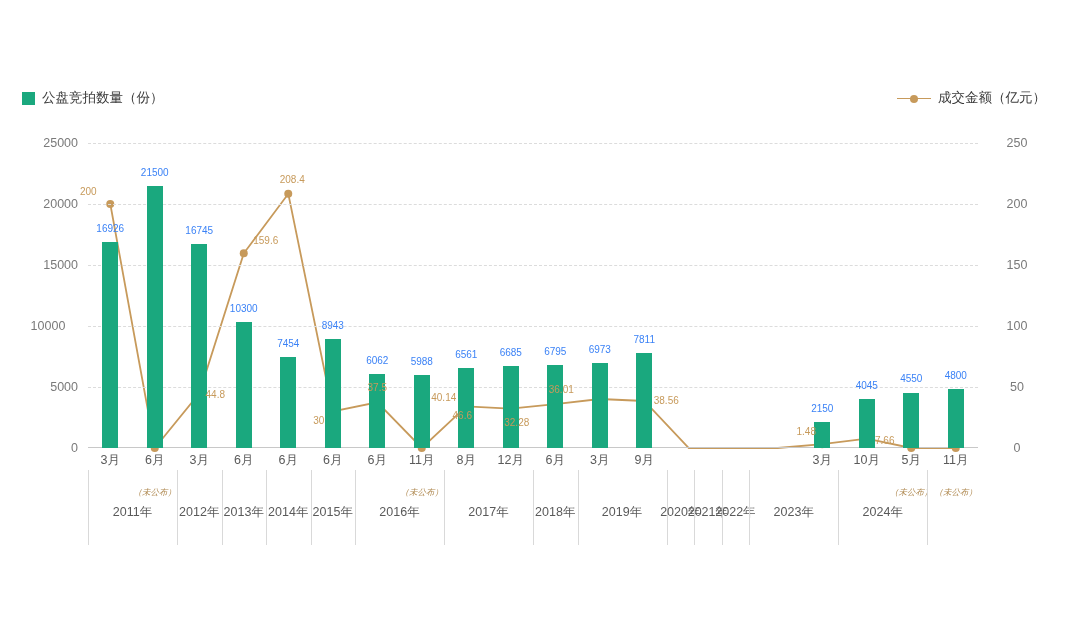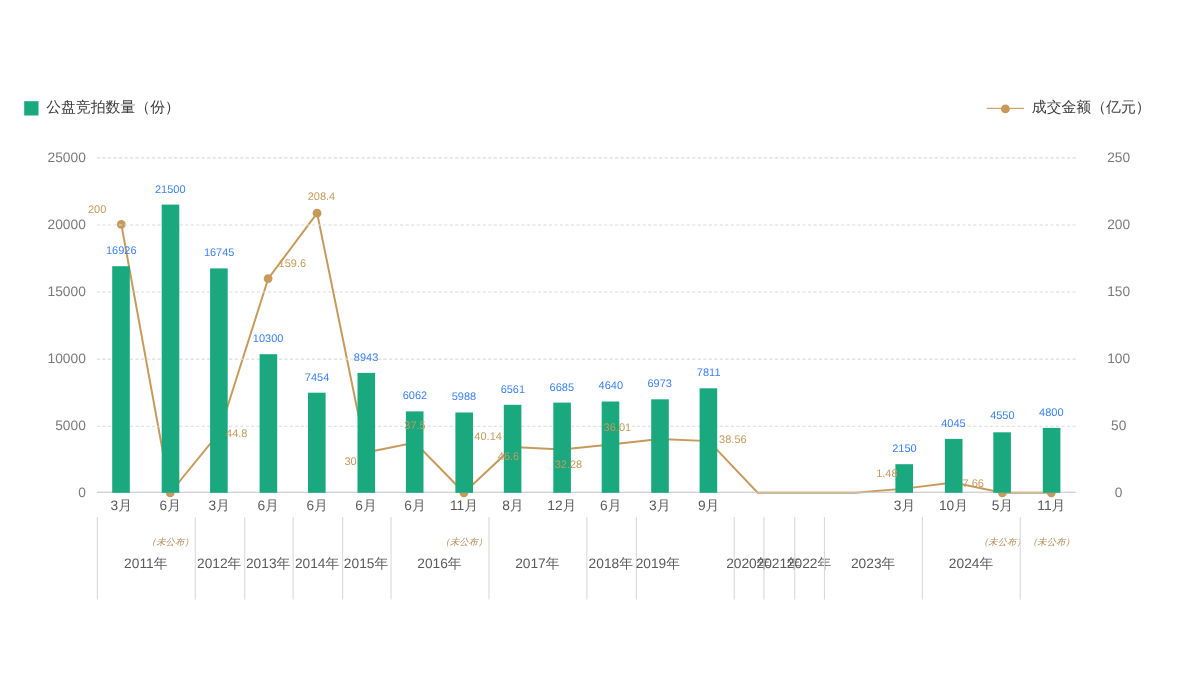--- a/index.html
+++ b/index.html
@@ -235,21 +235,21 @@
   <div class="gridline" style="top: 0px;"></div>
       <div class="ytick-left" style="top: 0px; left: -70px; right: auto;">25000</div>
       <div class="ytick-right" style="top: 0px; left: 904px;">250</div>
       <div class="gridline" style="top: 61px;"></div>
       <div class="ytick-left" style="top: 61px; left: -70px; right: auto;">20000</div>
       <div class="ytick-right" style="top: 61px; left: 904px;">200</div>
       <div class="gridline" style="top: 122px;"></div>
       <div class="ytick-left" style="top: 122px; left: -70px; right: auto;">15000</div>
       <div class="ytick-right" style="top: 122px; left: 904px;">150</div>
       <div class="gridline" style="top: 183px;"></div>
-      <div class="ytick-left" style="top: 183px; left: -70px; right: auto;">10000</div>
+      <div class="ytick-left" style="top: 183px; left: -70px; right: auto; text-align: center;">10000</div>
       <div class="ytick-right" style="top: 183px; left: 904px;">100</div>
       <div class="gridline" style="top: 244px;"></div>
       <div class="ytick-left" style="top: 244px; left: -70px; right: auto;">5000</div>
       <div class="ytick-right" style="top: 244px; left: 904px;">50</div>
       <div class="ytick-left" style="top: 305px; left: -70px; right: auto;">0</div>
       <div class="ytick-right" style="top: 305px; left: 904px;">0</div>
       <div class="axis-bottom"></div>
       <div class="bar" style="left: 14.25px; height: 206.497px;"></div>
       <div class="bar-label" style="left: 22.25px; top: 79.5028px;">16926</div>
       <div class="bar" style="left: 58.75px; height: 262.3px;"></div>
@@ -264,21 +264,21 @@
       <div class="bar-label" style="left: 244.75px; top: 176.895px;">8943</div>
       <div class="bar" style="left: 281.25px; height: 73.9564px;"></div>
       <div class="bar-label" style="left: 289.25px; top: 212.044px;">6062</div>
       <div class="bar" style="left: 325.75px; height: 73.0536px;"></div>
       <div class="bar-label" style="left: 333.75px; top: 212.946px;">5988</div>
       <div class="bar" style="left: 370.25px; height: 80.0442px;"></div>
       <div class="bar-label" style="left: 378.25px; top: 205.956px;">6561</div>
       <div class="bar" style="left: 414.75px; height: 81.557px;"></div>
       <div class="bar-label" style="left: 422.75px; top: 204.443px;">6685</div>
       <div class="bar" style="left: 459.25px; height: 82.899px;"></div>
-      <div class="bar-label" style="left: 467.25px; top: 203.101px;">4640</div>
+      <div class="bar-label" style="left: 467.25px; top: 203.101px;">6795</div>
       <div class="bar" style="left: 503.75px; height: 85.0706px;"></div>
       <div class="bar-label" style="left: 511.75px; top: 200.929px;">6973</div>
       <div class="bar" style="left: 548.25px; height: 95.2942px;"></div>
       <div class="bar-label" style="left: 556.25px; top: 190.706px;">7811</div>
       <div class="bar" style="left: 726.25px; height: 26.23px;"></div>
       <div class="bar-label" style="left: 734.25px; top: 259.77px;">2150</div>
       <div class="bar" style="left: 770.75px; height: 49.349px;"></div>
       <div class="bar-label" style="left: 778.75px; top: 236.651px;">4045</div>
       <div class="bar" style="left: 815.25px; height: 55.51px;"></div>
       <div class="bar-label" style="left: 823.25px; top: 230.49px;">4550</div>
@@ -329,21 +329,21 @@
       <div class="ylabel" style="left: 200.25px;">2014年</div>
       <div class="ysep" style="left: 222.5px;"></div>
       <div class="ylabel" style="left: 244.75px;">2015年</div>
       <div class="ysep" style="left: 267px;"></div>
       <div class="ylabel" style="left: 311.5px;">2016年</div>
       <div class="ysep" style="left: 356px;"></div>
       <div class="ylabel" style="left: 400.5px;">2017年</div>
       <div class="ysep" style="left: 445px;"></div>
       <div class="ylabel" style="left: 467.25px;">2018年</div>
       <div class="ysep" style="left: 489.5px;"></div>
-      <div class="ylabel" style="left: 510px; text-align: right;">2019年</div>
+      <div class="ylabel" style="left: 534px; text-align: right;">2019年</div>
       <div class="ysep" style="left: 578.5px;"></div>
       <div class="ylabel" style="left: 592.295px;">2020年</div>
       <div class="ysep" style="left: 606.09px;"></div>
       <div class="ylabel" style="left: 619.885px;">2021年</div>
       <div class="ysep" style="left: 633.68px;"></div>
       <div class="ylabel" style="left: 647.475px;">2022年</div>
       <div class="ysep" style="left: 661.27px;"></div>
       <div class="ylabel" style="left: 705.77px;">2023年</div>
       <div class="ysep" style="left: 750.27px;"></div>
       <div class="ylabel" style="left: 794.77px;">2024年</div>

